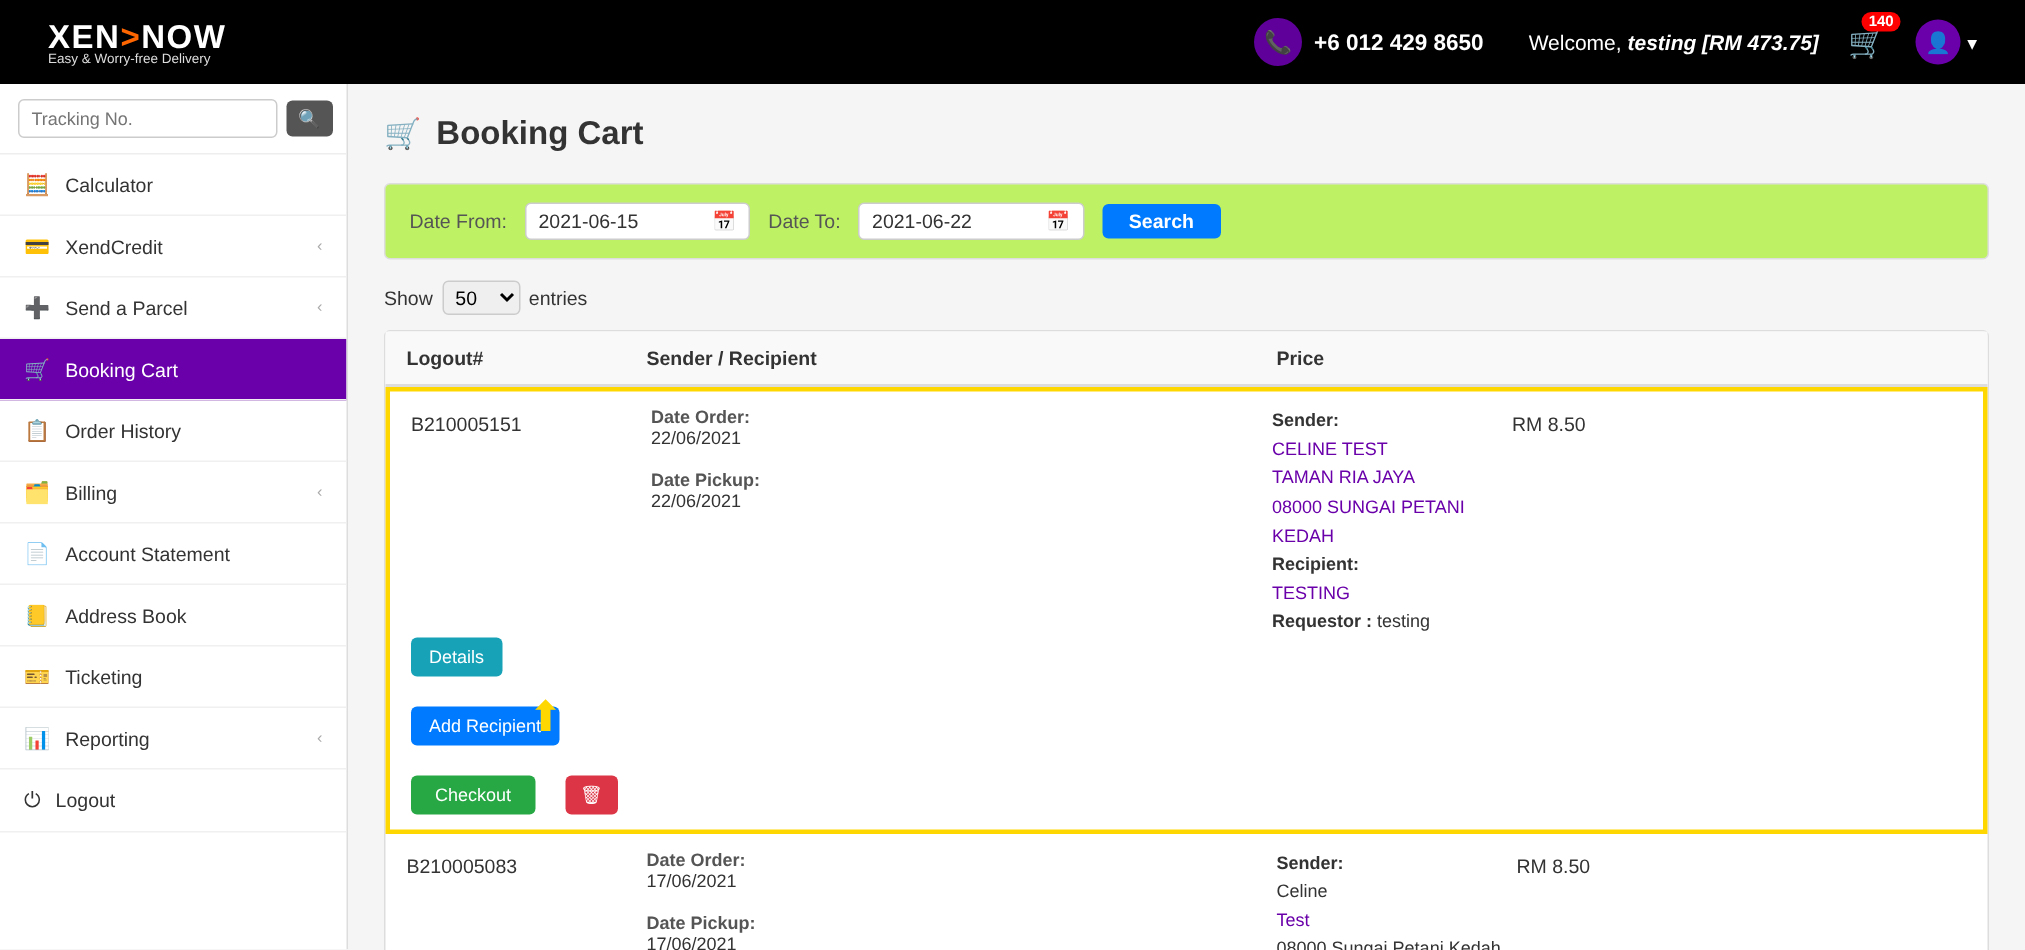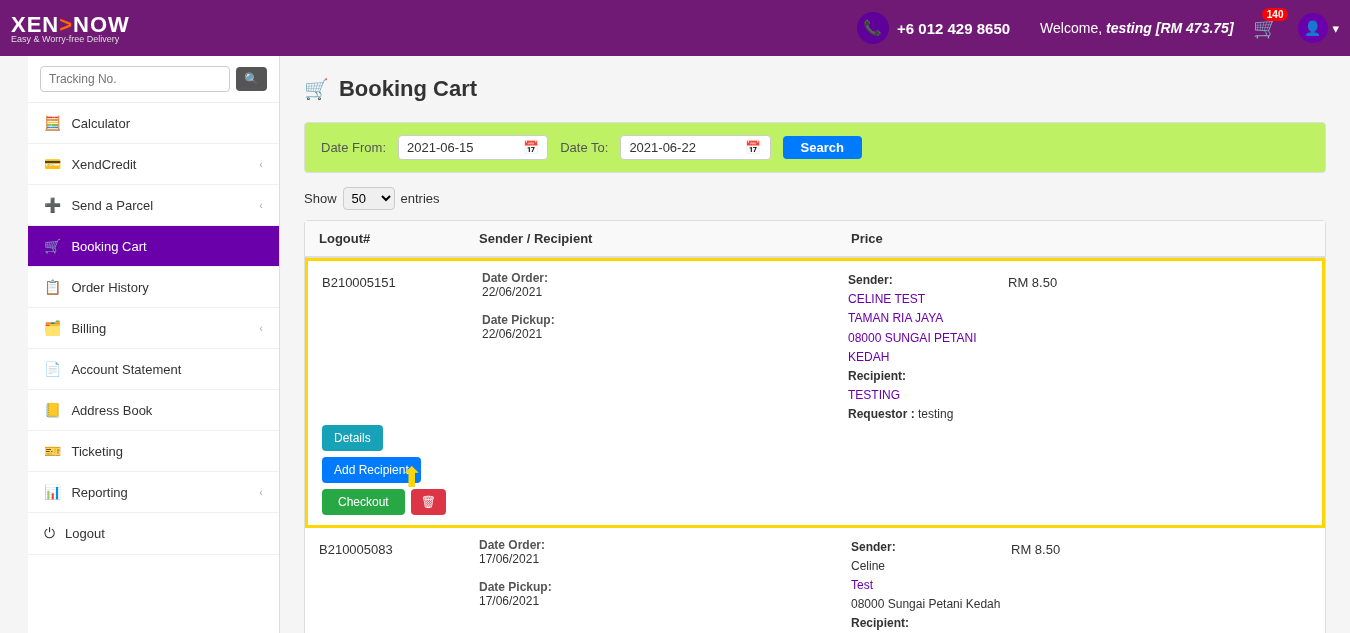--- a/index.html
+++ b/index.html
@@ -1,23 +1,23 @@
 <!DOCTYPE html>
 <html><head>
   <meta charset="utf-8">
   <style>
     * { box-sizing: border-box; margin: 0; padding: 0; }
     body { font-family: Arial, sans-serif; font-size: 13px; background: #f5f5f5; display: flex; flex-direction: column; height: 100vh; }
 
     
     .topnav {
-      background: #701a75;
-      display: flex;
-      align-items: center;
-      padding: 0 11px;
+      background: #000000;
+      display: flex;
+      align-items: center;
+      padding: 0 32px;
       height: 56px;
       color: white;
       flex-shrink: 0;
     }
     .topnav-logo {
       display: flex;
       align-items: center;
       margin-right: auto;
     }
     .logo-text {
@@ -87,28 +87,27 @@
 
     
     .layout {
       display: flex;
       flex: 1;
       overflow: hidden;
     }
 
     
     .sidebar {
-      width: 252px;
+      width: 232px;
       background: #fff;
       border-right: 1px solid #ddd;
       display: flex;
       flex-direction: column;
       flex-shrink: 0;
       overflow-y: auto;
-      margin-left: 28px;
     }
     .sidebar-search {
       padding: 10px 12px;
       border-bottom: 1px solid #eee;
       display: flex;
       align-items: center;
       gap: 6px;
     }
     .sidebar-search input {
       border: 1px solid #ccc;
@@ -260,21 +259,21 @@
     }
     .date-info { font-size: 12px; color: #333; }
     .date-info .label { font-weight: bold; color: #555; }
     .sender-info { font-size: 12px; color: #333; line-height: 1.6; }
     .sender-info .purple { color: #6a00aa; }
     .sender-info .bold { font-weight: bold; }
     .price-col { font-size: 13px; color: #333; padding-top: 4px; }
     .actions-col {
       display: flex;
       align-items: flex-start;
-      gap: 6px;
+      gap: 20px;
       flex-wrap: wrap;
       position: relative;
     }
     .btn-details {
       background: #17a2b8;
       color: white;
       border: none;
       border-radius: 4px;
       padding: 6px 12px;
       cursor: pointer;

